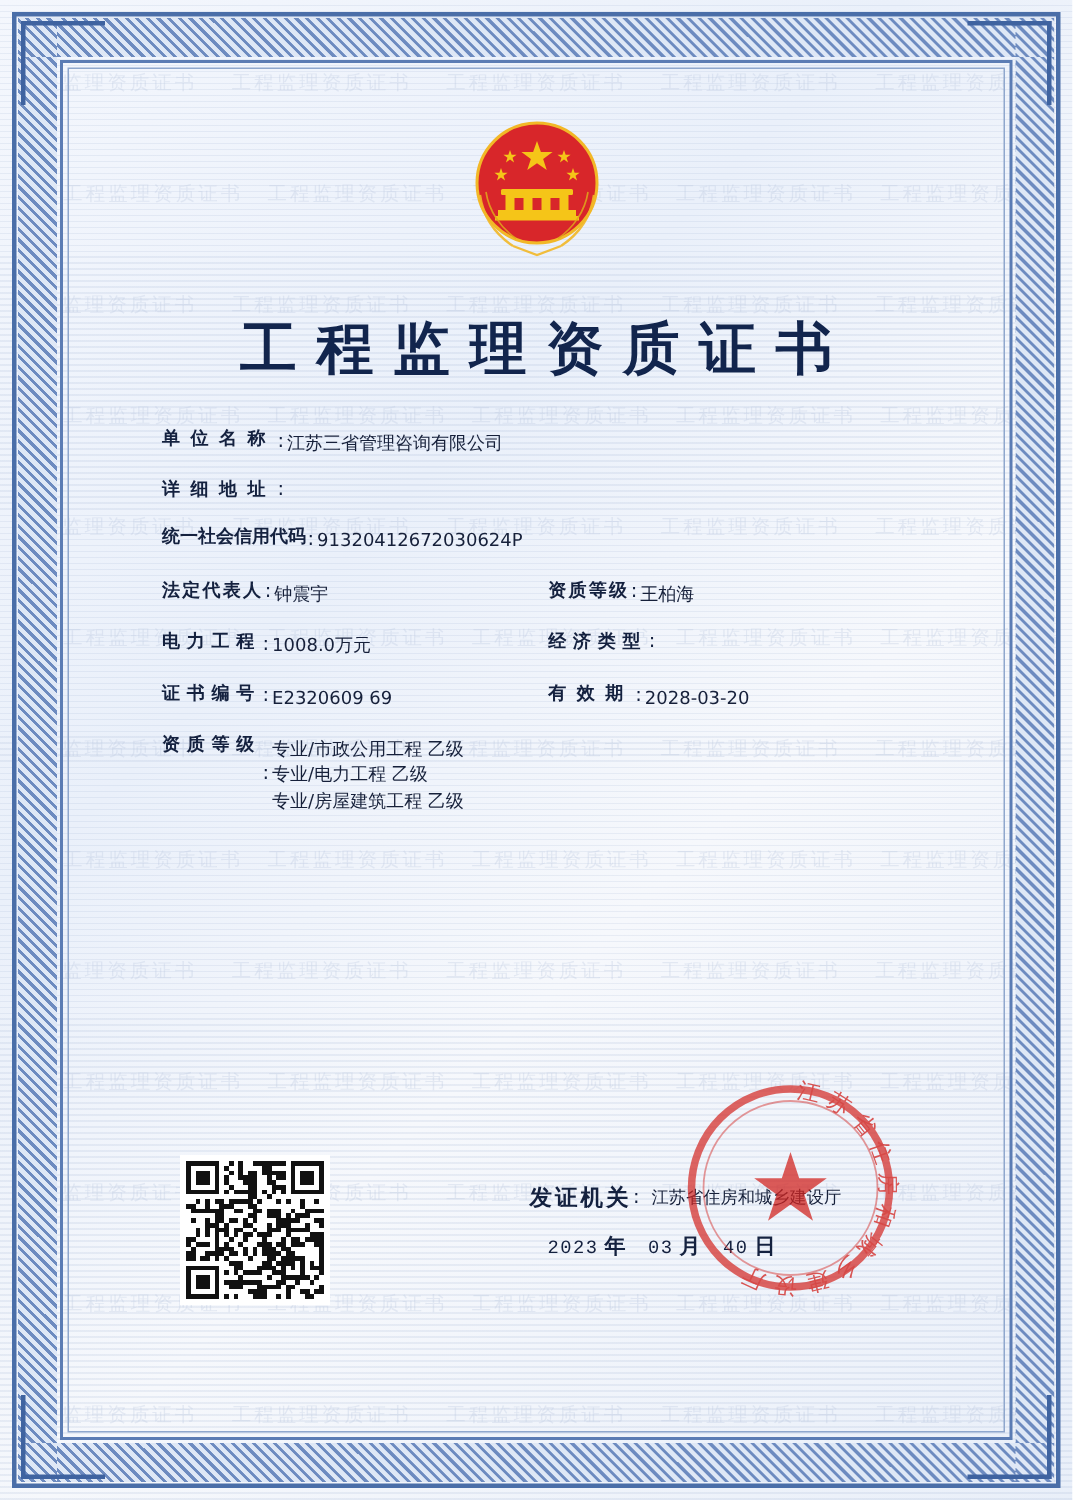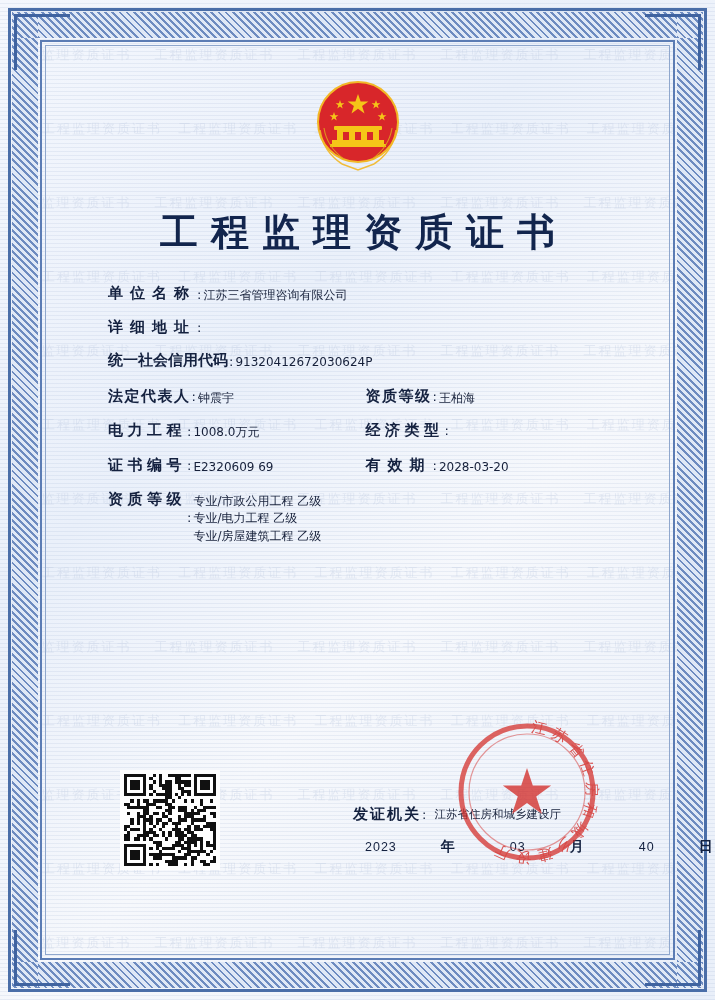--- a/index.html
+++ b/index.html
@@ -142,21 +142,21 @@
   }
 
   .cell {
     display: flex;
     align-items: flex-start;
   }
   .cell.half { width: 50%; }
 
   .label {
     font-family: Liberation Sans, sans-serif;
-    font-size: 15px;
+    font-size: 12px;
     font-weight: bold;
     color: #14213f;
     white-space: nowrap;
     letter-spacing: 0px;
   }
   .label.sp6 { letter-spacing: 7px; }
   .label.sp4 { letter-spacing: 4.5px; }
   .label.sp2 { letter-spacing: 1.5px; }
   .label.sp0 { letter-spacing: 0px; }
   .colon {
@@ -188,21 +188,21 @@
     background: #ffffff;
     padding: 4px;
     box-sizing: border-box;
   }
   .qr svg { display: block; }
 
   
   .issuer {
     position: absolute;
     right: 40px;
-    bottom: 92px;
+    bottom: 108px;
     width: 270px;
     text-align: center;
   }
   .issuer-row {
     display: flex;
     align-items: center;
     margin-bottom: 14px;
   }
   .issuer-label {
     font-family: "DejaVu Sans", sans-serif;
@@ -215,26 +215,25 @@
   .issuer-value {
     font-family: "DejaVu Sans", sans-serif;
     font-size: 11.5px;
     color: #16203a;
     margin-left: 6px;
     white-space: nowrap;
   }
   .date-row {
     display: flex;
     align-items: baseline;
-    font-family: Liberation Sans, sans-serif;
+    font-family: Liberation Mono, monospace;
     font-size: 13px;
     color: #14213f;
     letter-spacing: 1px;
     margin-left: 8px;
-    gap: 40px;
   }
   .date-row .num {
     font-size: 12.5px;
     padding: 0 4px;
   }
   .date-row .unit {
     font-weight: bold;
     font-size: 14px;
     padding-right: 10px;
   }

